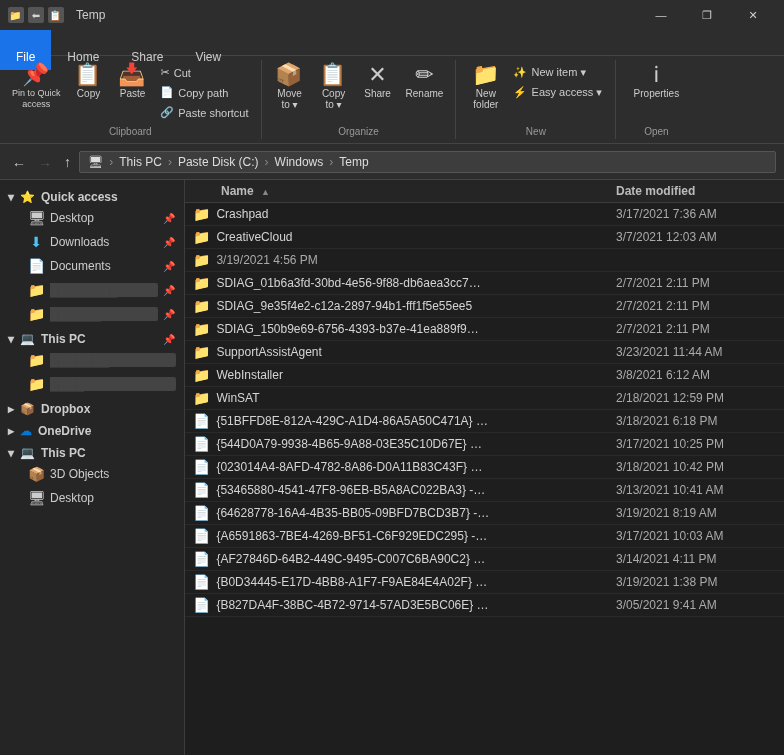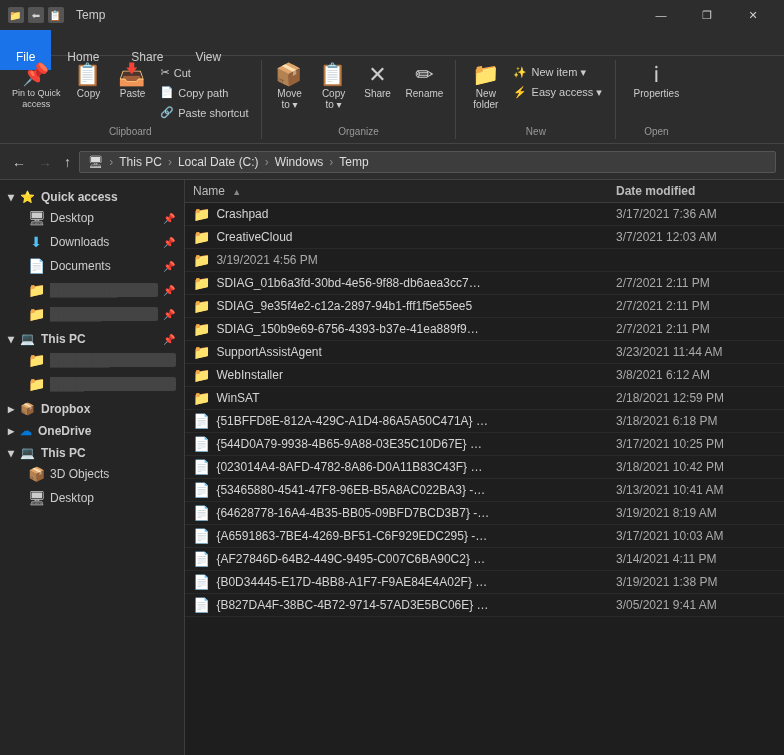--- a/index.html
+++ b/index.html
@@ -199,21 +199,21 @@
     .file-list-header {
       display: flex;
       align-items: center;
       padding: 4px 8px;
       border-bottom: 1px solid #3d3d3d;
       background: #252526;
       position: sticky;
       top: 0;
       z-index: 1;
     }
-    .col-name { flex: 1; font-weight: 400; color: #bbb; font-size: 12px; }
+    .col-name { flex: 1; font-weight: 700; color: #bbb; font-size: 12px; margin-left: 28px; }
     .col-date { width: 160px; font-weight: 600; color: #bbb; font-size: 12px; }
     .col-sort-arrow { font-size: 9px; margin-left: 4px; color: #888; }
     .file-row {
       display: flex;
       align-items: center;
       padding: 3px 8px;
       cursor: pointer;
       border-bottom: 1px solid #2a2a2a;
     }
     .file-row .file-icon { font-size: 14px; margin-right: 6px; }
@@ -346,21 +346,21 @@
   <button class="nav-btn" disabled="">→</button>
   <button class="nav-btn">↑</button>
   <div class="address-path">
     <span>🖥</span>
     <span class="path-sep">›</span>
     <span class="path-segment">
       <span>This PC</span>
     </span>
     <span class="path-sep">›</span>
     <span class="path-segment">
-      <span>Local Date (C:)</span>
+      <span>Paste Disk (C:)</span>
     </span>
     <span class="path-sep">›</span>
     <span class="path-segment">
       <span>Windows</span>
     </span>
     <span class="path-sep">›</span>
     <span class="path-segment">
       <span>Temp</span>
     </span>
   </div>

